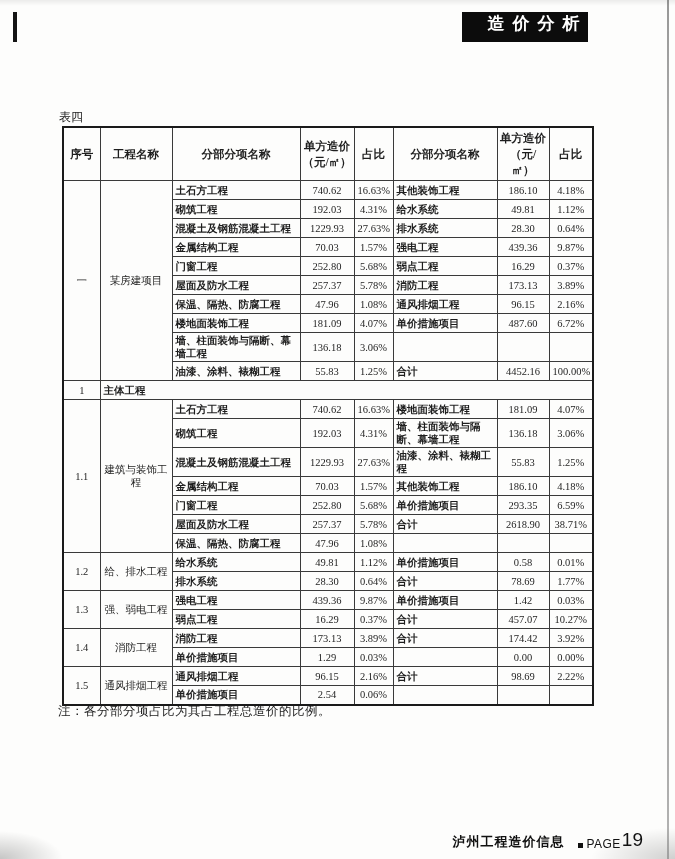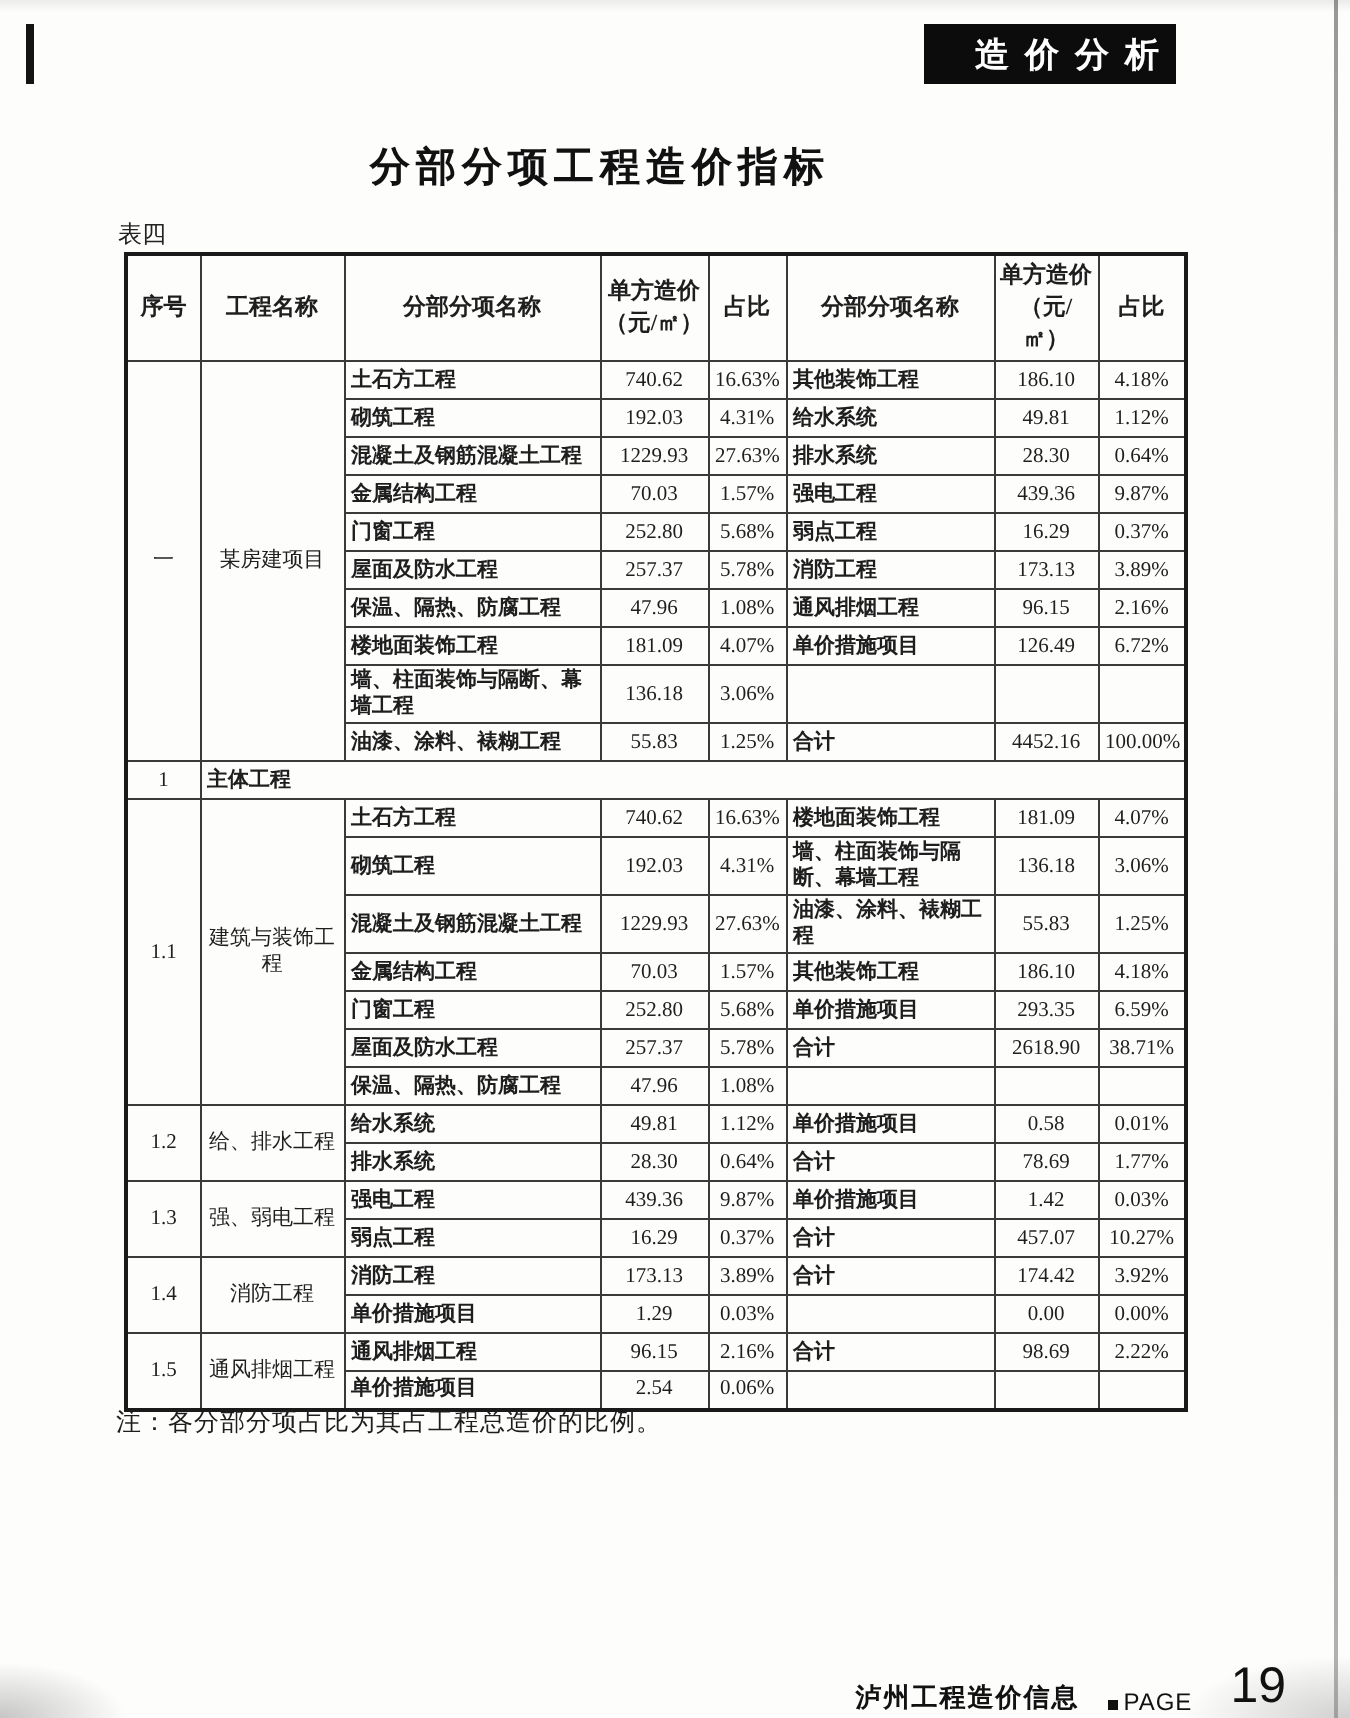--- a/index.html
+++ b/index.html
@@ -18,21 +18,21 @@
     overflow:hidden;
   }
   .edge-line{position:absolute;right:6px;top:0;width:2px;height:100%;
     background:linear-gradient(#444 0%,#888 30%,#555 70%,#777 100%);opacity:.55;}
   .reg-mark{position:absolute;left:13px;top:12px;width:4px;height:30px;background:#141414;}
   .corner-tag{
     position:absolute;left:462px;top:12px;width:126px;height:30px;
     background:#0c0c0c;color:#fff;
     font-family:Liberation Mono, monospace;
     font-size:17px;font-weight:bold;letter-spacing:8px;
-    display:flex;align-items:center;justify-content:center;
+    display:flex;justify-content:center;
     padding-left:25px;box-sizing:border-box;
   }
   .doc-title{
     position:absolute;top:70px;left:0;width:600px;text-align:center;
     font-family:"Liberation Sans","DejaVu Sans",sans-serif;
     font-size:20px;font-weight:bold;letter-spacing:3px;color:#111;
   }
   .table-label{position:absolute;top:109px;left:59px;font-size:12px;color:#222;}
   table.cost{
     position:absolute;top:126px;left:62px;width:530px;
@@ -55,35 +55,34 @@
   td.seq,td.pname{padding:1px 1px;}
   .note{position:absolute;top:703px;left:58px;font-size:12.5px;letter-spacing:0.5px;color:#1d1d1d;}
   .footer{
     position:absolute;top:829px;right:32px;
     display:flex;align-items:flex-end;
     font-family:"Liberation Sans","DejaVu Sans",sans-serif;color:#111;
   }
   .footer .pub{font-size:13px;font-weight:bold;letter-spacing:1px;}
   .footer .sq{width:5px;height:5px;background:#111;margin:0 3px 0 14px;align-self:flex-end;margin-bottom:3px;}
   .footer .pglbl{font-size:12px;letter-spacing:0.5px;}
-  .footer .pgnum{font-size:25px;margin-left:19px;}
+  .footer .pgnum{font-size:19px;margin-left:1px;}
 </style>
 </head>
 <body>
 
 <div class="page">
 
   <div class="reg-mark"></div>
   <div class="edge-line"></div>
 
   <div class="corner-tag">
     <span>造价分析</span>
   </div>
 
-  <div class="doc-title">分部分项工程造价指标</div>
 
   <div class="table-label">表四</div>
 
   <table class="cost">
     <colgroup>
       <col style="width:37px">
         <col style="width:72px">
         <col style="width:128px">
       <col style="width:54px">
         <col style="width:39px">
@@ -162,21 +161,21 @@
           <td class="c">1.08%</td>
           <td class="l">通风排烟工程</td>
           <td class="c">96.15</td>
           <td class="c">2.16%</td>
         </tr>
         <tr>
           <td class="l">楼地面装饰工程</td>
           <td class="c">181.09</td>
           <td class="c">4.07%</td>
           <td class="l">单价措施项目</td>
-          <td class="c">126.49</td>
+          <td class="c">487.60</td>
           <td class="c">6.72%</td>
         </tr>
         <tr>
           <td class="l">墙、柱面装饰与隔断、幕墙工程</td>
           <td class="c">136.18</td>
           <td class="c">3.06%</td>
           <td class="l"></td>
           <td class="c"></td>
           <td class="c"></td>
         </tr>

